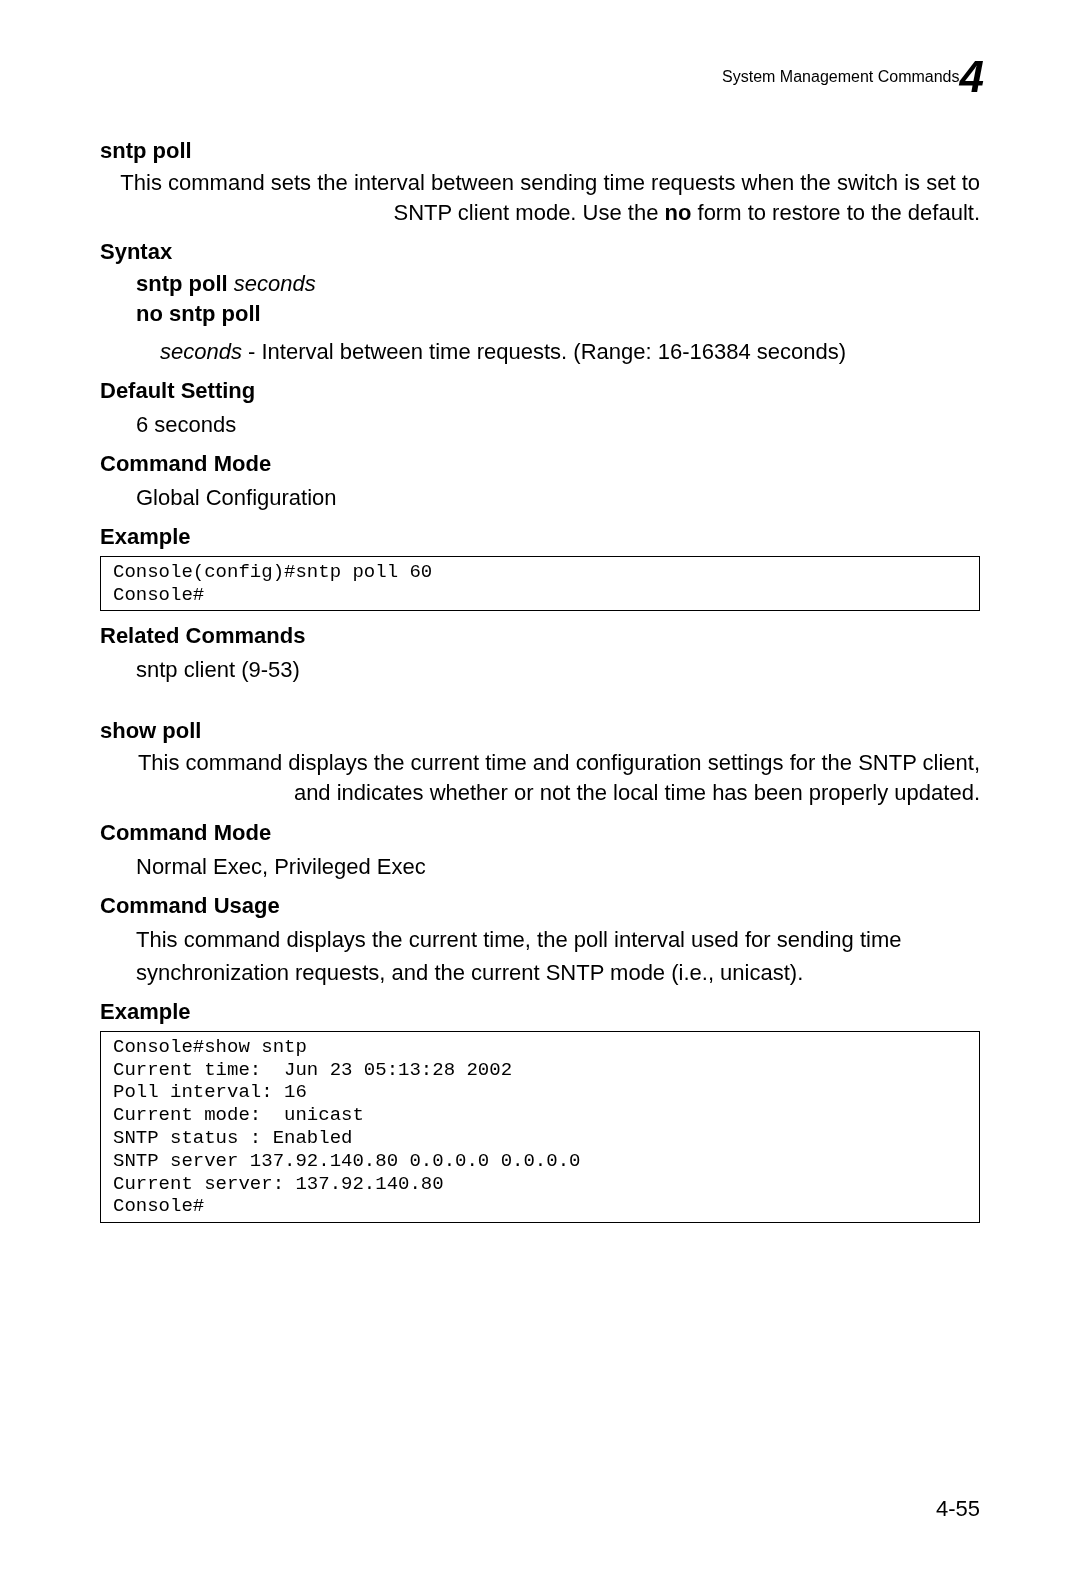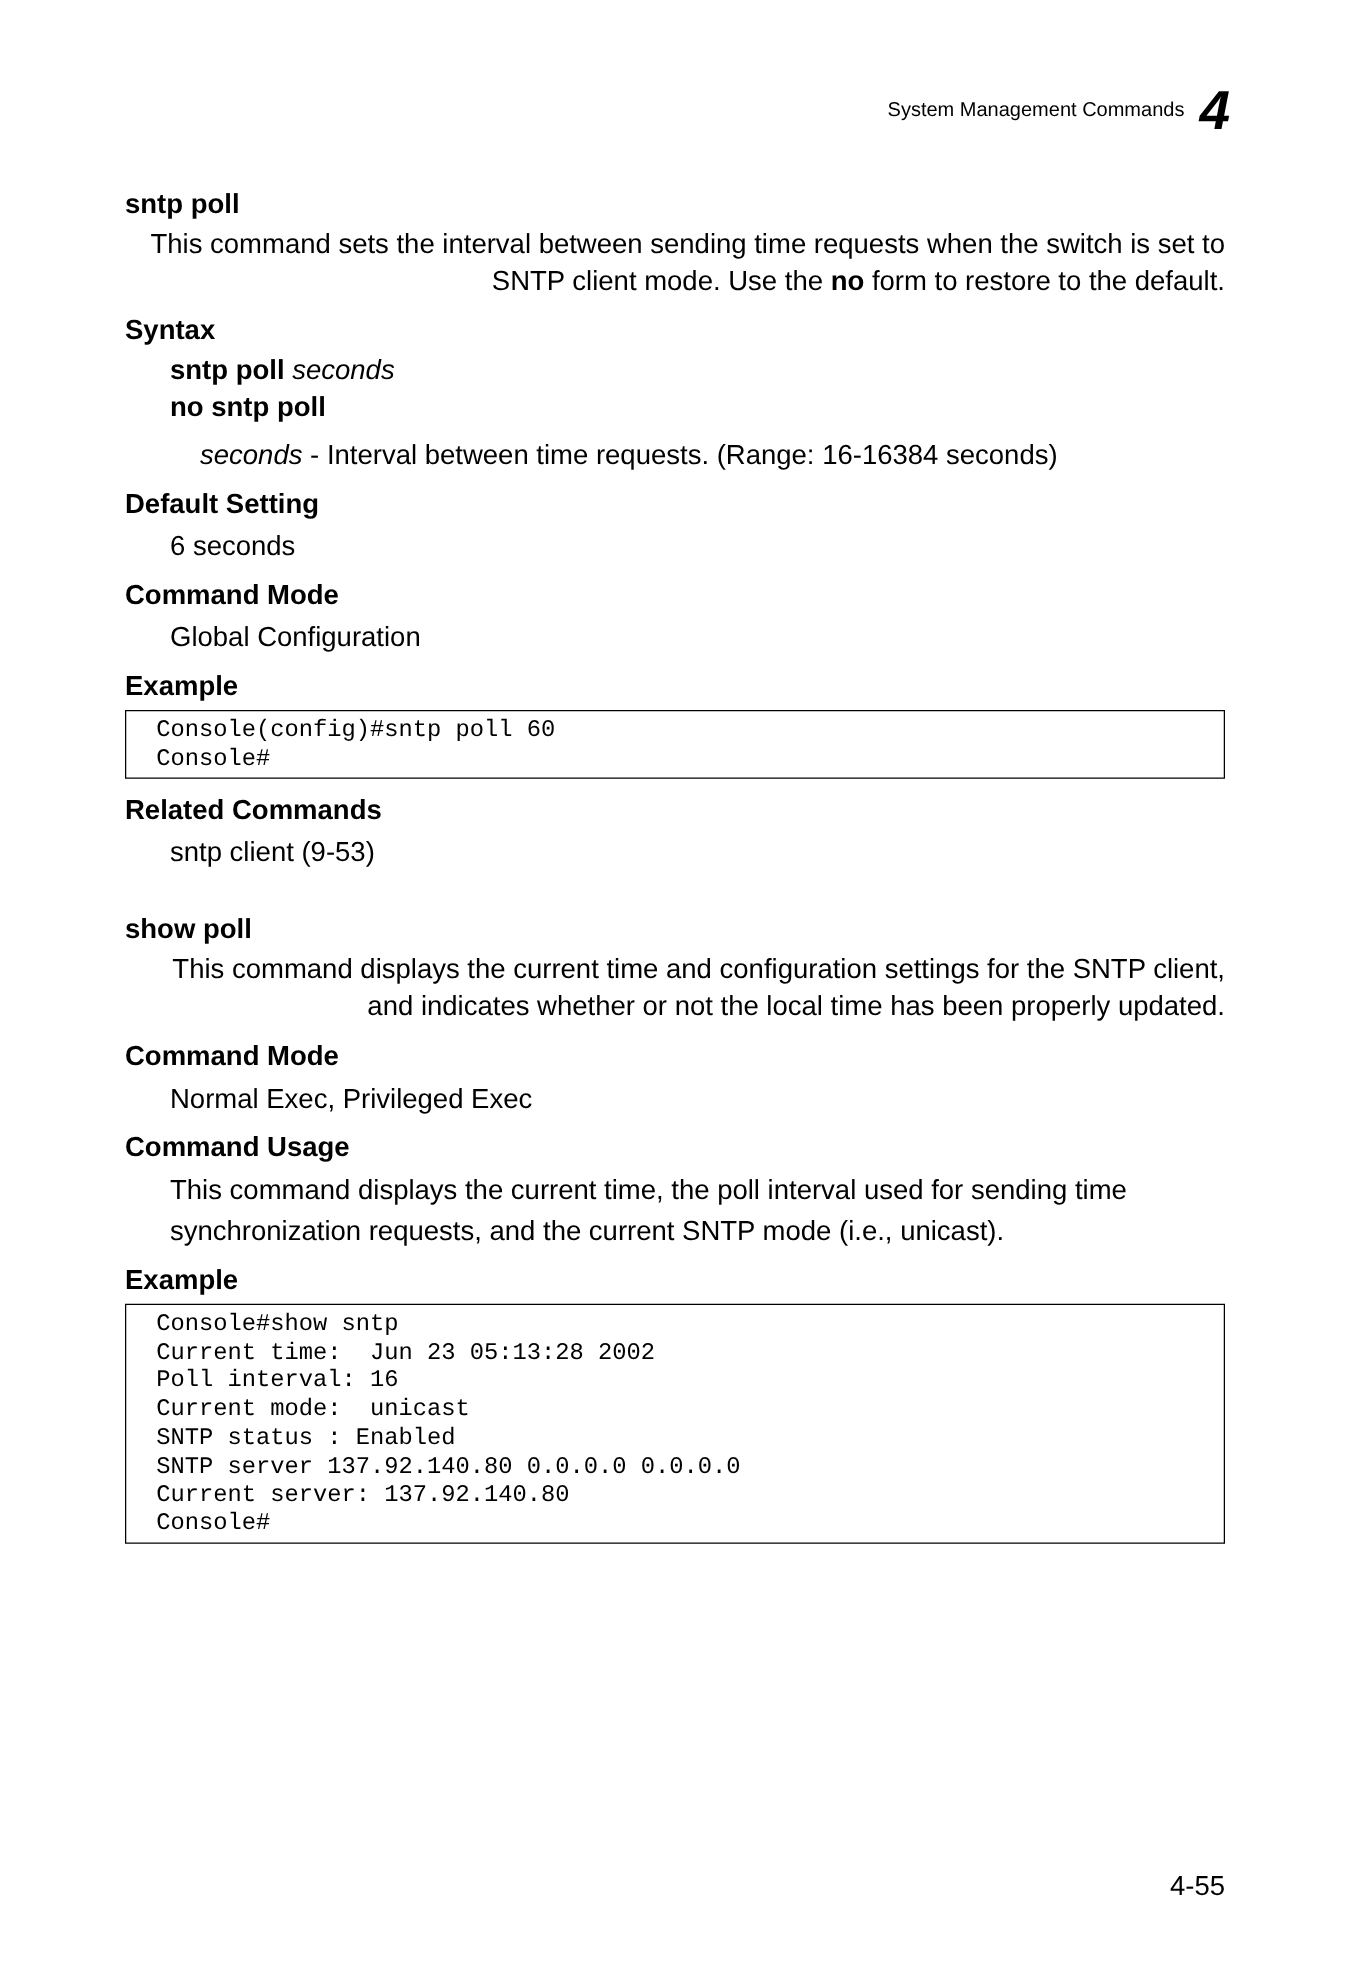--- a/index.html
+++ b/index.html
@@ -9,23 +9,22 @@
       background: #fff;
       font-family: Arial, Helvetica, sans-serif;
       color: #000;
       padding: 40px 100px 40px 100px;
       position: relative;
     }
     .header-row {
       display: flex;
       justify-content: flex-end;
       align-items: center;
-      gap: 12px;
       margin-bottom: 36px;
-      margin-top: 24px;
+      margin-top: 12px;
     }
     .chapter-num {
       font-size: 44px;
       font-weight: 900;
       font-style: italic;
       font-family: Arial, sans-serif;
       margin-right: -4px;
     }
     .cmd-title {
       font-weight: bold;
@@ -54,21 +53,21 @@
     .syntax-line .kw { font-weight: bold; }
     .syntax-line .arg { font-style: italic; }
     .param-line { font-size: 22px; line-height: 1.5; margin-top: 6px; margin-bottom: 8px;}
     .param-line .arg { font-style: italic; }
     .val-line { font-size: 22px; line-height: 1.5; margin-bottom: 8px;}
     .code-box {
       border: 1px solid #000;
       font-family: "Courier New", monospace;
       font-size: 19px;
       line-height: 1.2;
-      padding: 4px 24px;
+      padding: 4px 12px;
       white-space: pre;
       margin-top: 6px;
       margin-bottom: 12px;
     }
     .section-gap { height: 24px; }
     .page-num {
       position: absolute;
       bottom: 48px;
       right: 100px;
       font-size: 22px;

